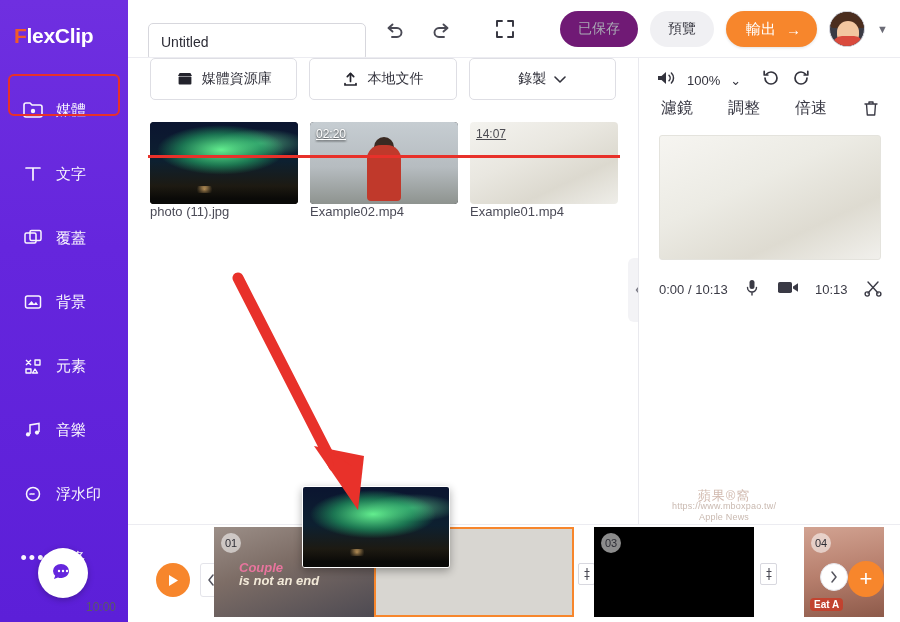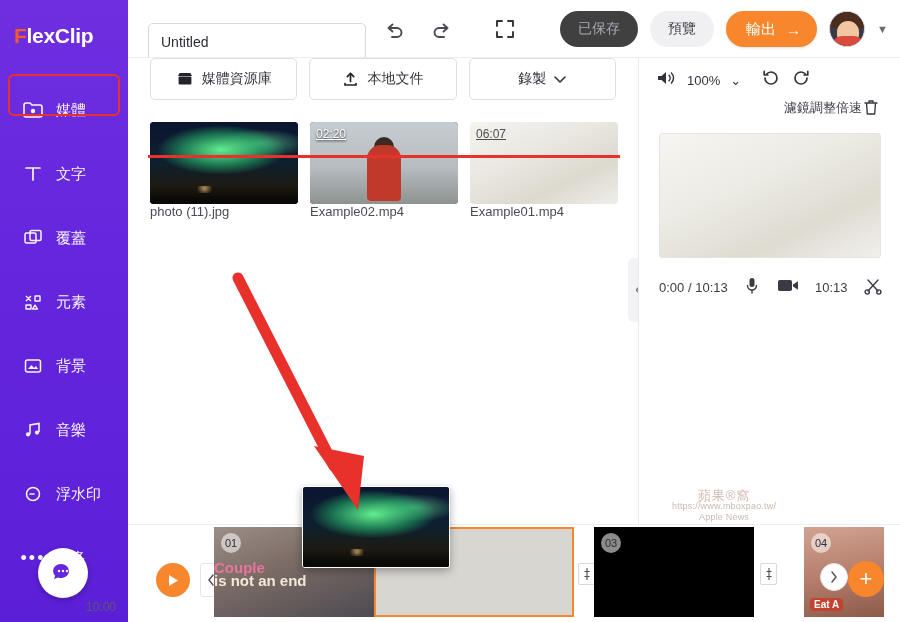--- a/index.html
+++ b/index.html
@@ -60,21 +60,21 @@
   }
   .icon-btn {
     width: 34px; height: 34px; display: flex; align-items: center; justify-content: center;
     color: #4a4a55; border-radius: 4px;
   }
   .top-spacer { flex: 1; }
   .pill {
     height: 36px; border-radius: 18px; display: flex; align-items: center; justify-content: center;
     padding: 0 18px; font-size: 14px;
   }
-  .pill.saved { background: #404040; color: #a9a9b4; }
+  .pill.saved { background: #701a75; color: #a9a9b4; }
   .pill.preview { background: #f0f0f3; color: #33333d; }
   .pill.export {
     background: #f7862c; color: #ffffff; font-size: 15px; gap: 10px; padding: 0 16px 0 20px;
     box-shadow: 0 1px 3px rgba(0,0,0,0.12);
   }
   .avatar {
     width: 36px; height: 36px; border-radius: 50%; background: #3a3a44; overflow: hidden;
     position: relative; border: 1px solid #d9d9e0;
   }
   .avatar .hair { position:absolute; left:0; top:0; width:36px; height:16px; background:#4b2d1e; border-radius: 18px 18px 6px 6px; }
@@ -154,22 +154,22 @@
   
   .preview-panel {
     position: absolute; left: 638px; top: 58px; width: 262px; height: 466px;
     background: #ffffff; border-left: 1px solid #e9e9ee;
   }
   .preview-toolbar {
     display: flex; align-items: center; gap: 10px; padding: 10px 12px 2px 16px;
   }
   .zoom-val { font-size: 13px; color: #33333d; }
   .tool-row {
-    display: flex; align-items: center; justify-content: flex-end;
-    padding: 4px 20px 0 22px; font-size: 13px; color: #3a3a45;
+    display: flex; align-items: center; justify-content: space-between;
+    padding: 4px 20px 0 22px; font-size: 16px; color: #3a3a45;
   }
   .tool-row .t { display: flex; flex-direction: column; align-items: center; gap: 2px; }
   .preview-stage {
     margin: 16px auto 0 auto; width: 222px; height: 125px; border-radius: 3px;
     background: linear-gradient(155deg, #f6f5f1 0%, #ecebe4 40%, #dedbd1 72%, #f1f0ec 100%);
     border: 1px solid #e4e3dd;
   }
   .preview-time {
     display: flex; align-items: center; justify-content: space-between;
     padding: 18px 18px 0 20px; font-size: 13px; color: #3a3a45;
@@ -198,22 +198,22 @@
   .clip .num {
     position: absolute; left: 7px; top: 6px; width: 20px; height: 20px; border-radius: 50%;
     background: rgba(255,255,255,0.55); color: #2d2d35; font-size: 11px;
     display: flex; align-items: center; justify-content: center;
   }
   .clip-01 {
     left: 86px; width: 160px;
     background: linear-gradient(160deg, #9c8f88 0%, #7d6d66 40%, #4d4a52 100%);
   }
   .clip-01 .ctext {
-    position: absolute; left: 0; top: 34px; color: #f2e9d8; font-size: 15px;
-    font-weight: bold; line-height: 13px; 
+    position: absolute; left: 25px; top: 34px; color: #f2e9d8; font-size: 13px;
+    font-weight: bold; line-height: 13px; font-style: italic;
   }
   .clip-01 .ctext .pink { color: #e8759e; }
   .clip-02 {
     left: 246px; width: 200px; background: #d8d6d1;
     border: 2px solid #f7862c;
   }
   .clip-03 { left: 466px; width: 160px; background: #000000; }
   .clip-04 {
     left: 676px; width: 80px;
     background: linear-gradient(170deg, #d2a392 0%, #b77f6d 50%, #8d5a4a 100%);
@@ -283,34 +283,34 @@
               <rect x="2" y="4" width="11" height="10" rx="1.5" fill="none" stroke="#fff" stroke-width="1.5"></rect>
               <rect x="7" y="1.5" width="11" height="10" rx="1.5" fill="none" stroke="#fff" stroke-width="1.5"></rect>
             </svg>
         </span>
         <span>覆蓋</span>
       </div>
 
       <div class="nav-item">
         <span class="ico">
           <svg width="20" height="18" viewBox="0 0 20 18">
-              <path d="M3 3l5 5M8 3L3 8M12 3h5v5h-5zM3 12h5v4H3zM12 12l2.5 4h-5z" fill="none" stroke="#fff" stroke-width="1.4" stroke-linejoin="round"></path>
-            </svg>
-        </span>
-        <span>元素</span>
-      </div>
-
-      <div class="nav-item">
-        <span class="ico">
-          <svg width="20" height="18" viewBox="0 0 20 18">
               <rect x="2.5" y="3" width="15" height="12" rx="2" fill="none" stroke="#fff" stroke-width="1.5"></rect>
               <path d="M5 12l3.5-4 2.5 3 2-2 2 3z" fill="#fff"></path>
             </svg>
         </span>
         <span>背景</span>
+      </div>
+
+      <div class="nav-item">
+        <span class="ico">
+          <svg width="20" height="18" viewBox="0 0 20 18">
+              <path d="M3 3l5 5M8 3L3 8M12 3h5v5h-5zM3 12h5v4H3zM12 12l2.5 4h-5z" fill="none" stroke="#fff" stroke-width="1.4" stroke-linejoin="round"></path>
+            </svg>
+        </span>
+        <span>元素</span>
       </div>
 
       <div class="nav-item">
         <span class="ico">
           <svg width="20" height="18" viewBox="0 0 20 18">
               <path d="M7 13V4l9-1.6V11" fill="none" stroke="#fff" stroke-width="1.5"></path>
               <circle cx="5" cy="13.4" r="2.1" fill="#fff"></circle>
               <circle cx="14" cy="11.6" r="2.1" fill="#fff"></circle>
             </svg>
         </span>
@@ -426,21 +426,21 @@
             <div class="head"></div>
             <div class="person"></div>
           </div>
           <span class="dur">02:20</span>
         </div>
         <div class="thumb-label">Example02.mp4</div>
       </div>
       <div class="thumb-wrap">
         <div class="thumb">
           <div class="vid1"></div>
-          <span class="dur" style="color:#4c4c52;text-shadow:none">06:07</span>
+          <span class="dur" style="color:#4c4c52;text-shadow:none">14:07</span>
         </div>
         <div class="thumb-label">Example01.mp4</div>
       </div>
     </div>
   </div>
   <div class="tab-underline"></div>
 
   <div class="panel-collapse">
     <svg width="9" height="14" viewBox="0 0 9 14">
         <path d="M6.5 1L1.5 7l5 6" fill="none" stroke="#7b7b86" stroke-width="1.5" stroke-linecap="round" stroke-linejoin="round"></path>

